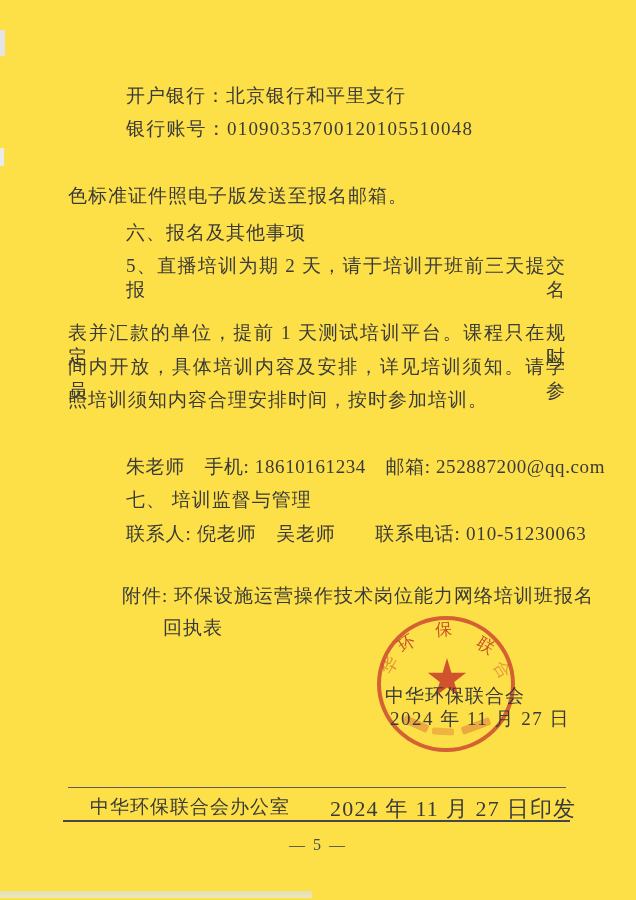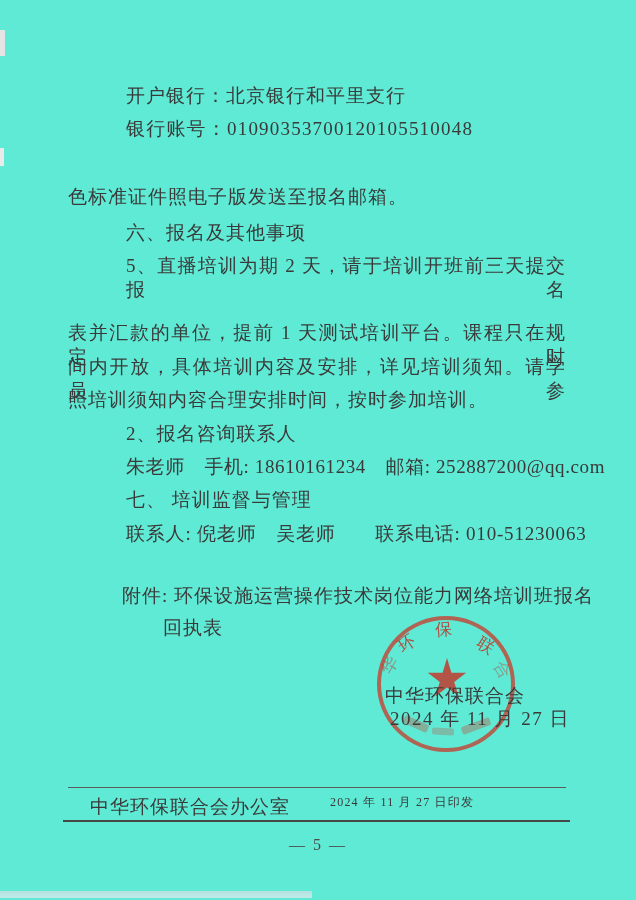--- a/index.html
+++ b/index.html
@@ -4,21 +4,21 @@
 <style>
   html, body {
     margin: 0;
     padding: 0;
     background: #ffffff;
   }
   .page {
     position: relative;
     width: 636px;
     height: 900px;
-    background: #5eead4;
+    background: #fde047;
     overflow: hidden;
     font-family: "Liberation Serif", "DejaVu Serif", serif;
     color: #3a3a3a;
   }
   .line {
     position: absolute;
     font-size: 19px;
     line-height: 24px;
     letter-spacing: 1px;
     white-space: nowrap;
@@ -27,21 +27,21 @@
   .just {
     white-space: normal;
     text-align: justify;
     text-align-last: justify;
     -moz-text-align-last: justify;
   }
   
   .l0  { top: 84px;  left: 126px; }
   .l1  { top: 117px; left: 126px; letter-spacing: 1.2px; }
   .l2  { top: 151px; left: 126px; width: 440px; }
-  .l3  { top: 185px; left: 68px; }
+  .l3  { top: 185px; left: 68px; font-family: Liberation Mono, monospace; }
   .l4  { top: 221px; left: 126px; }
   .l5  { top: 254px; left: 126px; width: 440px; }
   .l6  { top: 288px; left: 68px;  width: 498px; }
   .l7  { top: 321px; left: 68px;  width: 498px; }
   .l8  { top: 355px; left: 68px;  width: 498px; }
   .l9  { top: 388px; left: 68px; }
   .l10 { top: 422px; left: 126px; }
   .l11 { top: 455px; left: 126px; letter-spacing: 0.6px; }
   .l12 { top: 488px; left: 126px; }
   .l13 { top: 522px; left: 126px; letter-spacing: 0.8px; }
@@ -120,21 +120,21 @@
     top: 794px;
     left: 90px;
     font-size: 19px;
     letter-spacing: 1px;
     z-index: 3;
   }
   .footer-printed {
     position: absolute;
     top: 794px;
     left: 330px;
-    font-size: 12px;
+    font-size: 22px;
     letter-spacing: 1.2px;
     z-index: 3;
   }
   .page-number {
     position: absolute;
     top: 836px;
     left: 0;
     width: 636px;
     text-align: center;
     font-size: 16px;
@@ -163,21 +163,20 @@
   <div class="artifact bottom-streak"></div>
 
   <div class="line l0">开户银行：北京银行和平里支行</div>
   <div class="line l1">银行账号：01090353700120105510048</div>
   <div class="line l3">色标准证件照电子版发送至报名邮箱。</div>
   <div class="line l4">六、报名及其他事项</div>
   <div class="line l5 just">5、直播培训为期 2 天，请于培训开班前三天提交报名</div>
   <div class="line l7 just">表并汇款的单位，提前 1 天测试培训平台。课程只在规定时</div>
   <div class="line l8 just">间内开放，具体培训内容及安排，详见培训须知。请学员参</div>
   <div class="line l9">照培训须知内容合理安排时间，按时参加培训。</div>
-  <div class="line l10">2、报名咨询联系人</div>
   <div class="line l11">朱老师　手机: 18610161234　邮箱: 252887200@qq.com</div>
   <div class="line l12">七、 培训监督与管理</div>
   <div class="line l13">联系人: 倪老师　吴老师　　联系电话: 010-51230063</div>
   <div class="line l14">附件: 环保设施运营操作技术岗位能力网络培训班报名</div>
   <div class="line l15">回执表</div>
 
   <div class="seal">
     <div class="seal-ring"></div>
     <div class="seal-star"></div>
     <span class="seal-char sc0">华</span>

